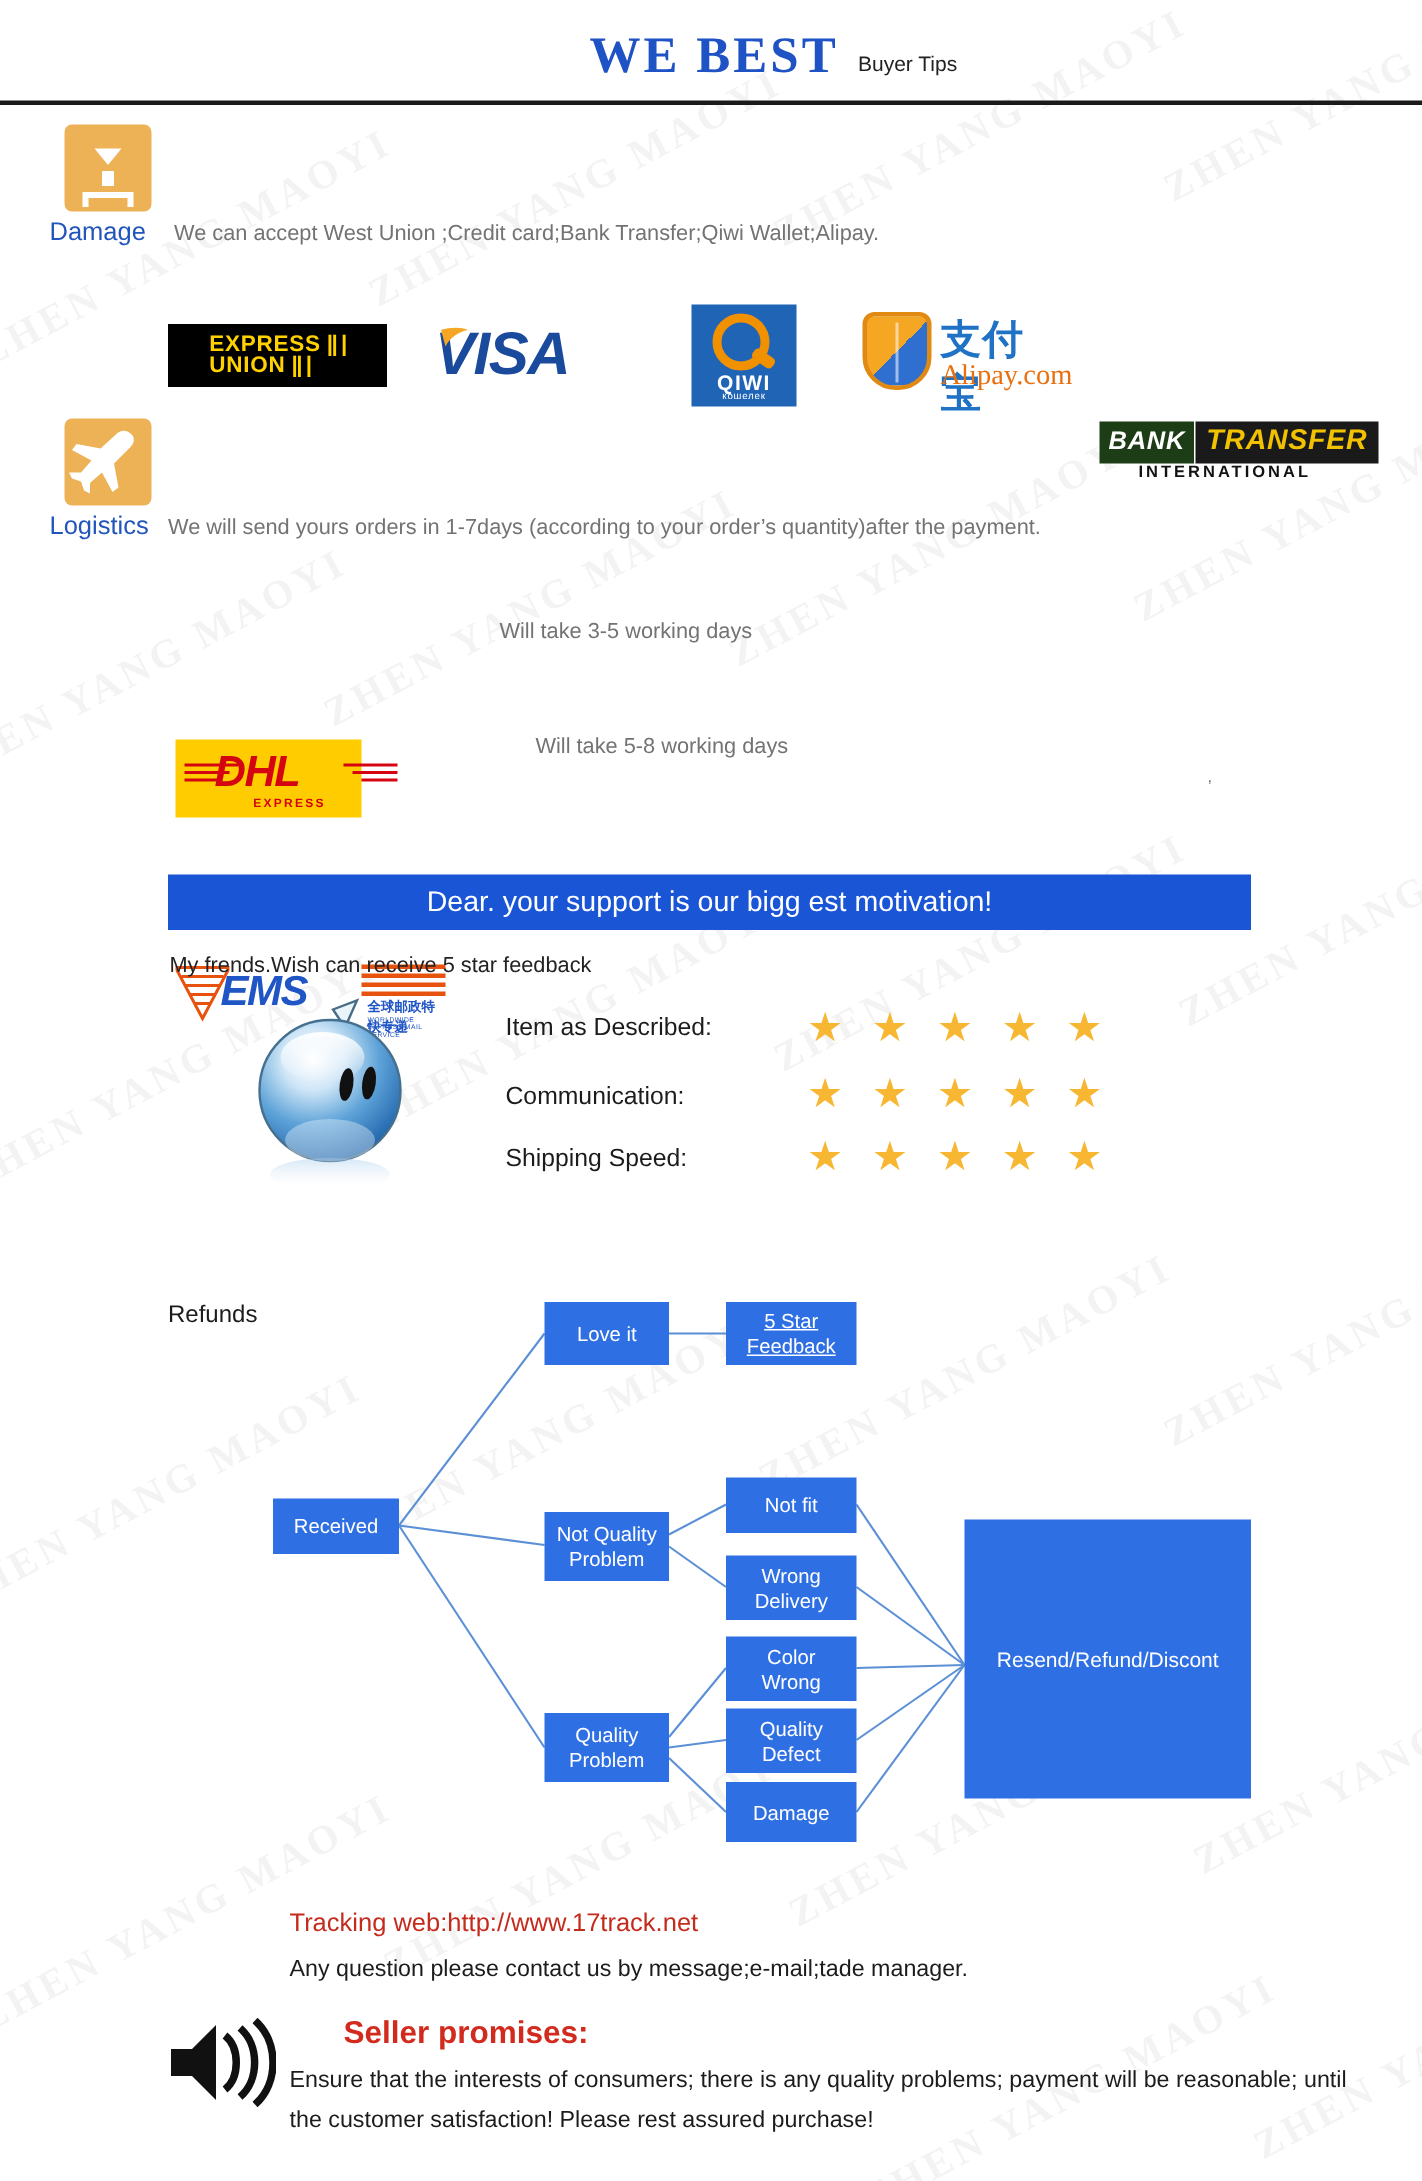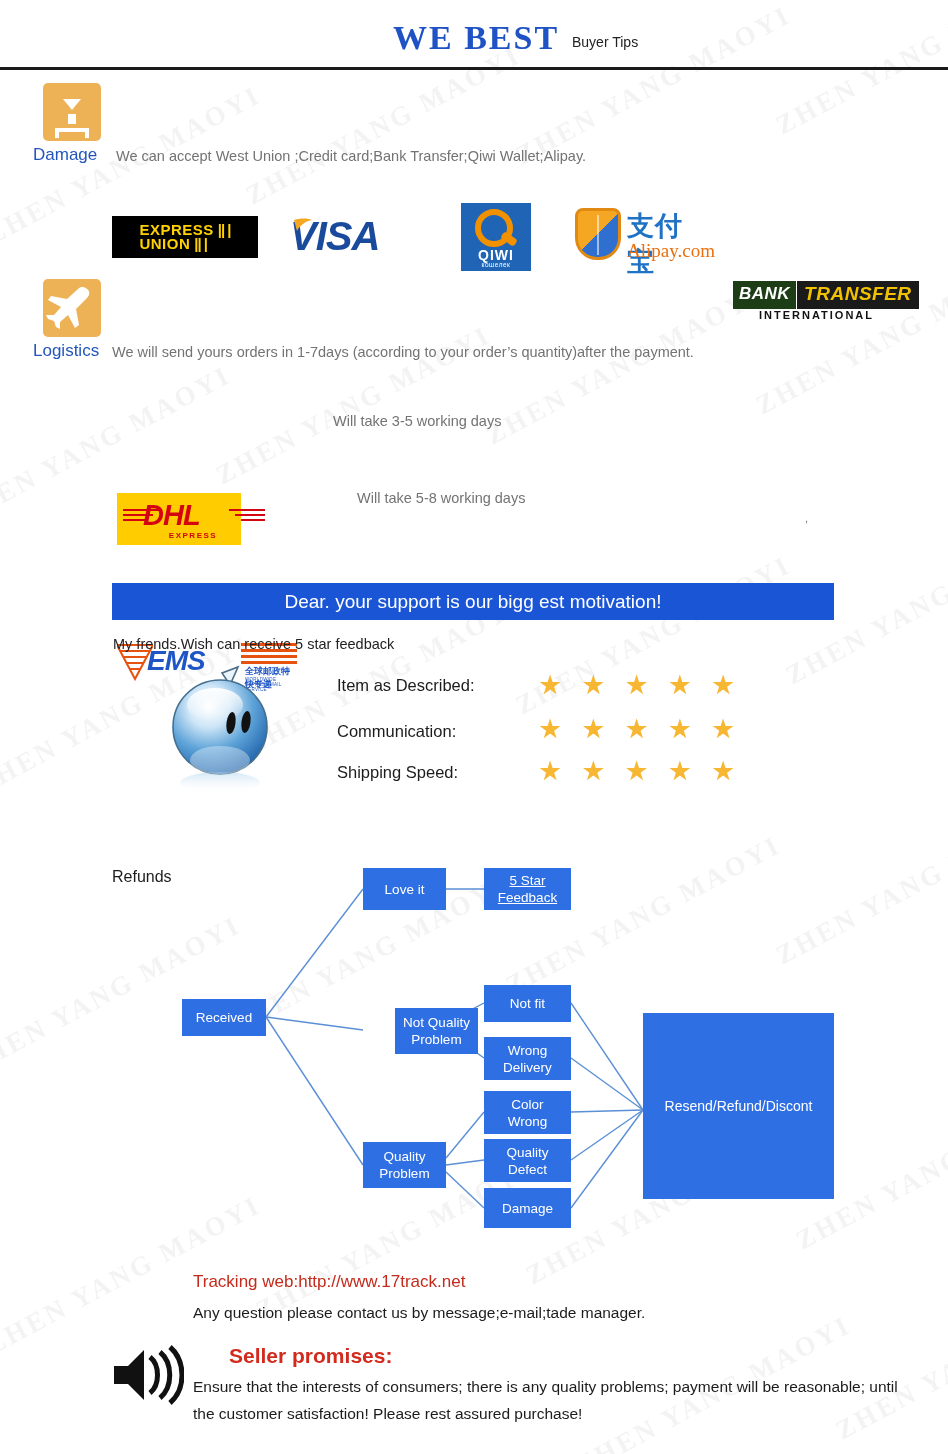--- a/index.html
+++ b/index.html
@@ -504,21 +504,21 @@
       <line x1="571" y1="1112" x2="643" y2="1110"></line>
       <line x1="571" y1="1160" x2="643" y2="1110"></line>
       <line x1="571" y1="1208" x2="643" y2="1110"></line>
     </g>
   </svg>
 
   <div class="fbox" style="left:182px; top:999px;  width:84px; height:37px;text-align:right;">Received</div>
   <div class="fbox" style="left:363px; top:868px;  width:83px; height:42px;">Love it</div>
   <div class="fbox" style="left:484px; top:868px;  width:87px; height:42px; white-space:pre-line;text-decoration:underline;">5 Star
 Feedback</div>
-  <div class="fbox" style="left:363px; top:1008px; width:83px; height:46px; white-space:pre-line;margin-left:32px;">Not Quality
+  <div class="fbox" style="left:363px; top:1008px; width:83px; height:46px; white-space:pre-line;">Not Quality
 Problem</div>
   <div class="fbox" style="left:363px; top:1142px; width:83px; height:46px; white-space:pre-line;">Quality
 Problem</div>
   <div class="fbox" style="left:484px; top:985px;  width:87px; height:37px;">Not fit</div>
   <div class="fbox" style="left:484px; top:1037px; width:87px; height:43px; white-space:pre-line;">Wrong
 Delivery</div>
   <div class="fbox" style="left:484px; top:1091px; width:87px; height:43px; white-space:pre-line;">Color
 Wrong</div>
   <div class="fbox" style="left:484px; top:1139px; width:87px; height:43px; white-space:pre-line;">Quality
 Defect</div>

